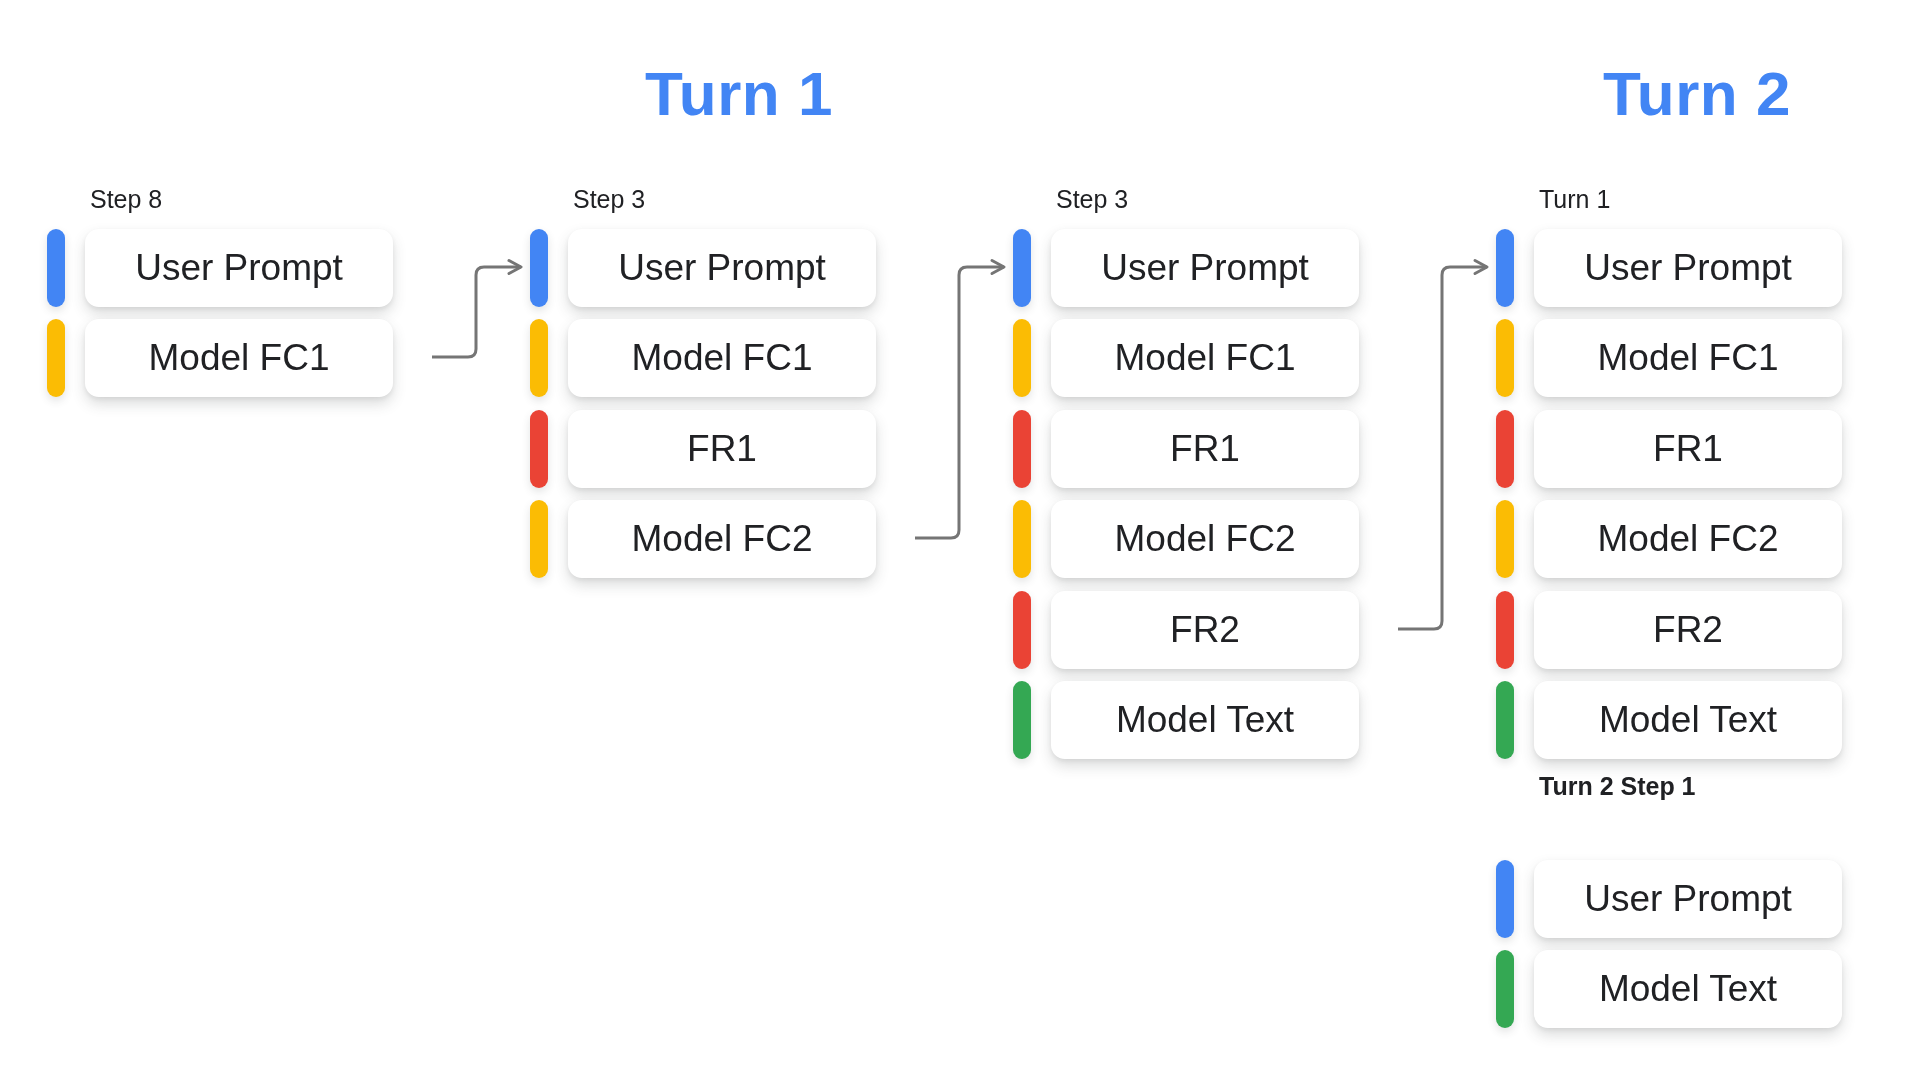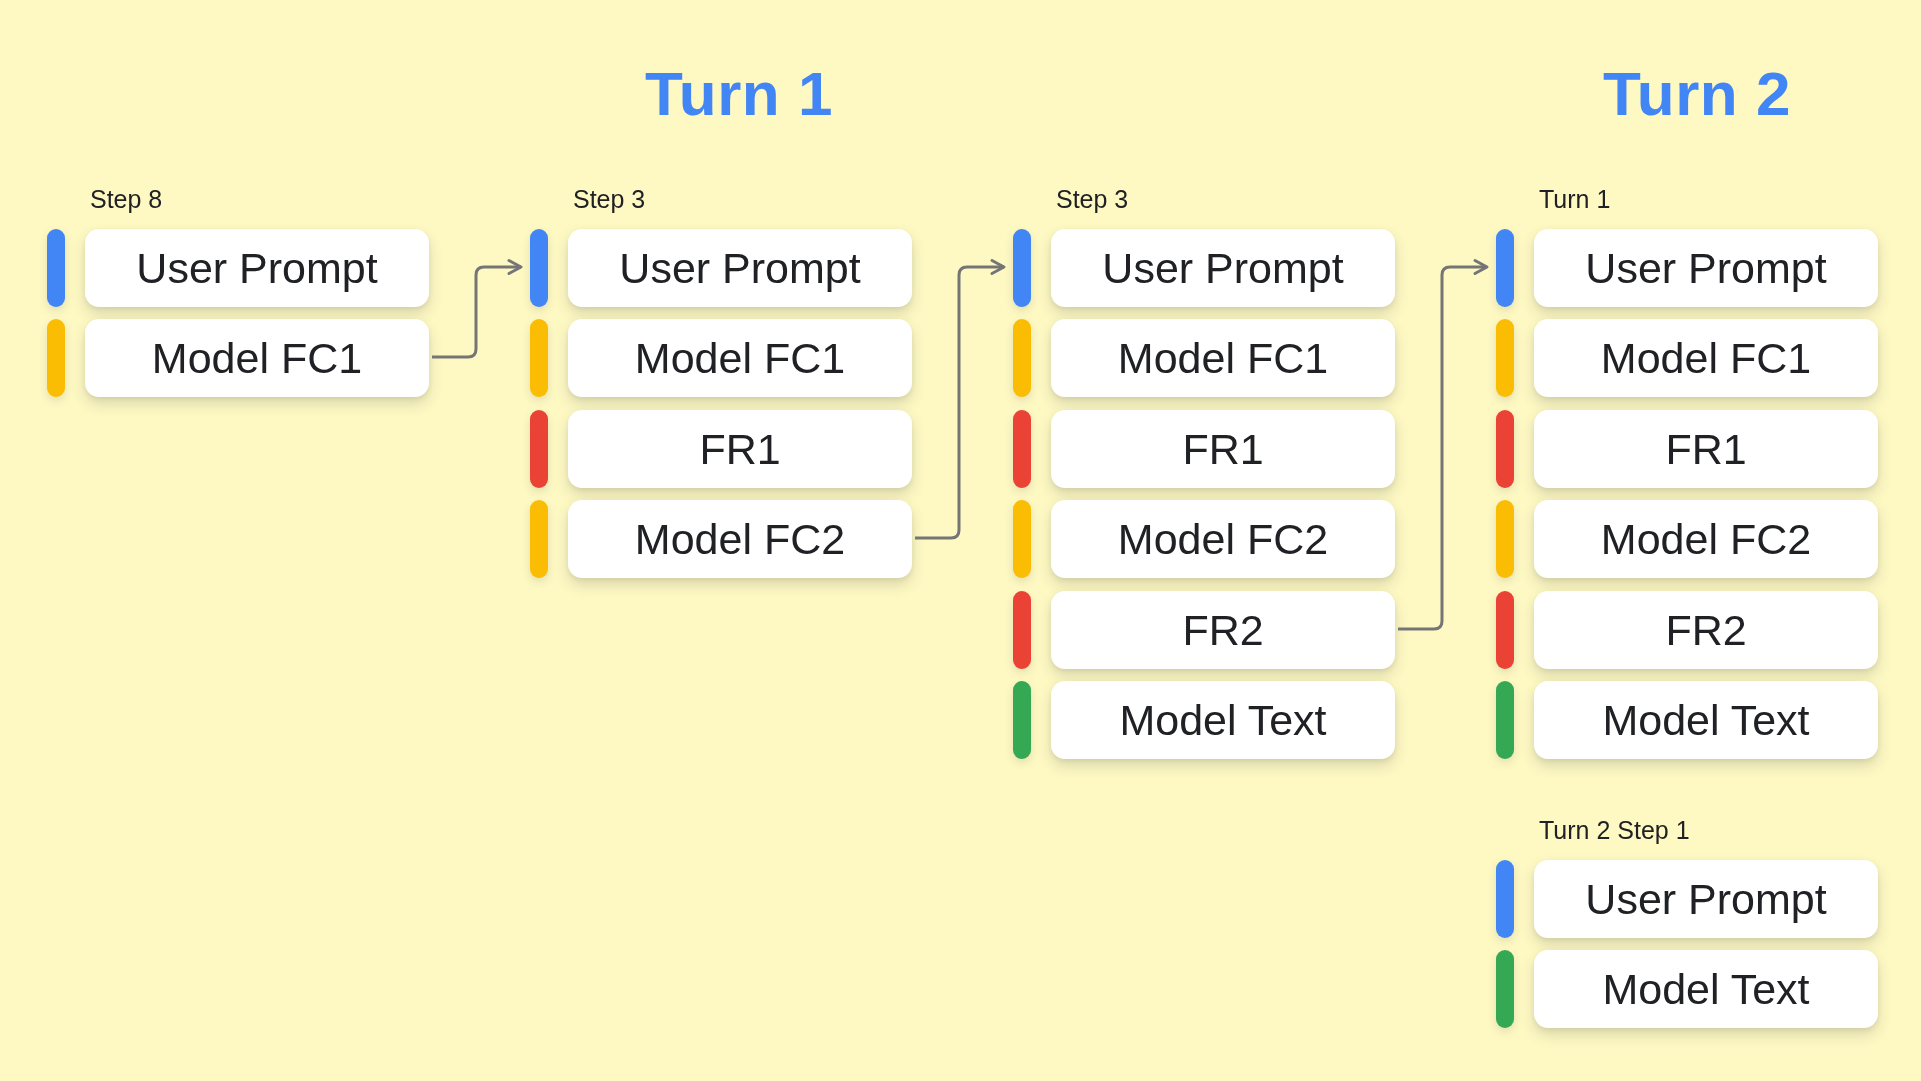--- a/index.html
+++ b/index.html
@@ -30,40 +30,40 @@
   }
   .color-bar {
     position: absolute;
     width: 18px;
     height: 78px;
     border-radius: 9px;
     box-shadow: 0 4px 8px rgba(60,64,67,0.14);
   }
   .msg-box {
     position: absolute;
-    width: 344px;
+    width: 308px;
     height: 78px;
     line-height: 78px;
     background: #FFFFFF;
     border-radius: 14px;
     text-align: center;
-    font-size: 43px;
+    font-size: 37px;
     box-shadow: 0 7px 14px rgba(60,64,67,0.18), 0 2px 4px rgba(60,64,67,0.08);
     white-space: nowrap;
   }
   #arrow-layer {
     position: absolute;
     left: 0; top: 0;
     pointer-events: none;
   }
 </style>
 </head>
 <body>
 
-<div id="canvas" style="background: #fef9c3;">
+<div id="canvas" style="background: #ffffff;">
   <div class="turn-title" style="left: 439px; top: 56px; color: rgb(66, 133, 244);">Turn 1</div>
   <div class="turn-title" style="left: 1397px; top: 56px; color: rgb(66, 133, 244);">Turn 2</div>
   <div id="groups">
       <div class="group-label" style="left: 90px; top: 183px; color: rgb(32, 33, 36);">Step 8</div>
       <div class="color-bar" style="left: 47px; top: 229px; background: rgb(66, 133, 244);"></div>
       <div class="msg-box" style="left: 85px; top: 229px; color: rgb(32, 33, 36); background: rgb(255, 255, 255);">User Prompt</div>
       <div class="color-bar" style="left: 47px; top: 319px; background: rgb(251, 188, 4);"></div>
       <div class="msg-box" style="left: 85px; top: 319px; color: rgb(32, 33, 36); background: rgb(255, 255, 255);">Model FC1</div>
       <div class="group-label" style="left: 573px; top: 183px; color: rgb(32, 33, 36);">Step 3</div>
       <div class="color-bar" style="left: 530px; top: 229px; background: rgb(66, 133, 244);"></div>
@@ -93,21 +93,21 @@
       <div class="color-bar" style="left: 1496px; top: 319px; background: rgb(251, 188, 4);"></div>
       <div class="msg-box" style="left: 1534px; top: 319px; color: rgb(32, 33, 36); background: rgb(255, 255, 255);">Model FC1</div>
       <div class="color-bar" style="left: 1496px; top: 410px; background: rgb(234, 67, 53);"></div>
       <div class="msg-box" style="left: 1534px; top: 410px; color: rgb(32, 33, 36); background: rgb(255, 255, 255);">FR1</div>
       <div class="color-bar" style="left: 1496px; top: 500px; background: rgb(251, 188, 4);"></div>
       <div class="msg-box" style="left: 1534px; top: 500px; color: rgb(32, 33, 36); background: rgb(255, 255, 255);">Model FC2</div>
       <div class="color-bar" style="left: 1496px; top: 591px; background: rgb(234, 67, 53);"></div>
       <div class="msg-box" style="left: 1534px; top: 591px; color: rgb(32, 33, 36); background: rgb(255, 255, 255);">FR2</div>
       <div class="color-bar" style="left: 1496px; top: 681px; background: rgb(52, 168, 83);"></div>
       <div class="msg-box" style="left: 1534px; top: 681px; color: rgb(32, 33, 36); background: rgb(255, 255, 255);">Model Text</div>
-      <div class="group-label" style="left: 1539px; top: 814px; color: rgb(32, 33, 36);">Turn 2 Step 1</div>
+      <div class="group-label" style="left: 1539px; top: 770px; color: rgb(32, 33, 36); font-weight: bold;">Turn 2 Step 1</div>
       <div class="color-bar" style="left: 1496px; top: 860px; background: rgb(66, 133, 244);"></div>
       <div class="msg-box" style="left: 1534px; top: 860px; color: rgb(32, 33, 36); background: rgb(255, 255, 255);">User Prompt</div>
       <div class="color-bar" style="left: 1496px; top: 950px; background: rgb(52, 168, 83);"></div>
       <div class="msg-box" style="left: 1534px; top: 950px; color: rgb(32, 33, 36); background: rgb(255, 255, 255);">Model Text</div>
     </div>
   <svg id="arrow-layer" width="1921" height="1081" viewBox="0 0 1921 1081">
       <defs>
         <marker id="ah" markerUnits="userSpaceOnUse" markerWidth="24" markerHeight="24" refX="19" refY="11" orient="auto">
           <path d="M7,4.5 L19,11 L7,17.5" fill="none" stroke="#757575" stroke-width="3" stroke-linecap="round" stroke-linejoin="round"></path>
         </marker>

